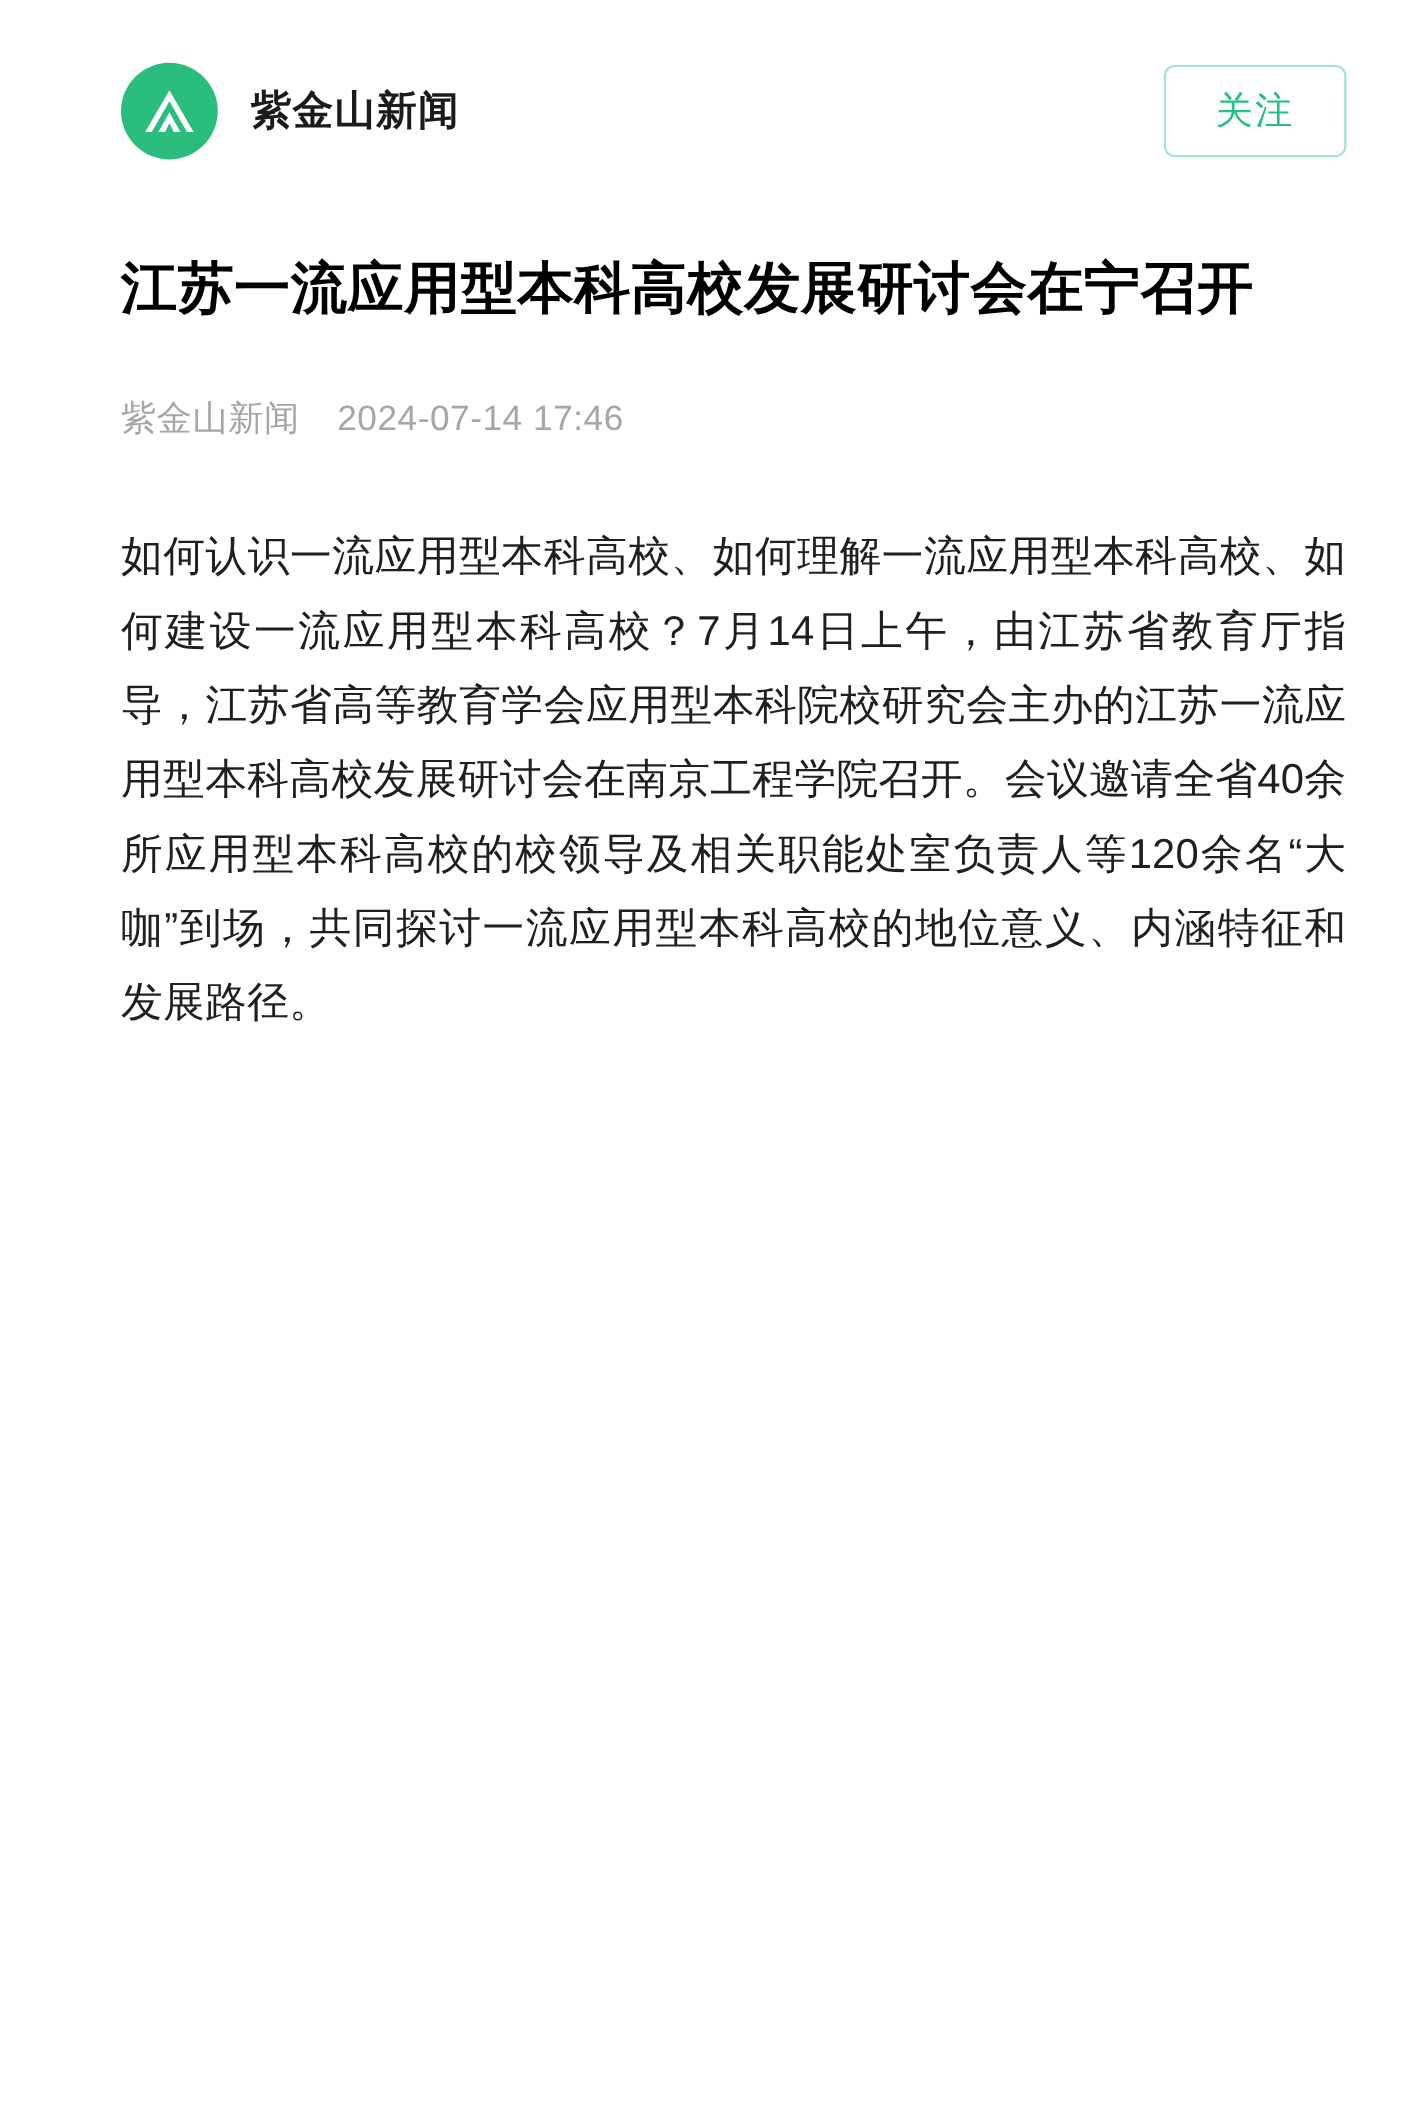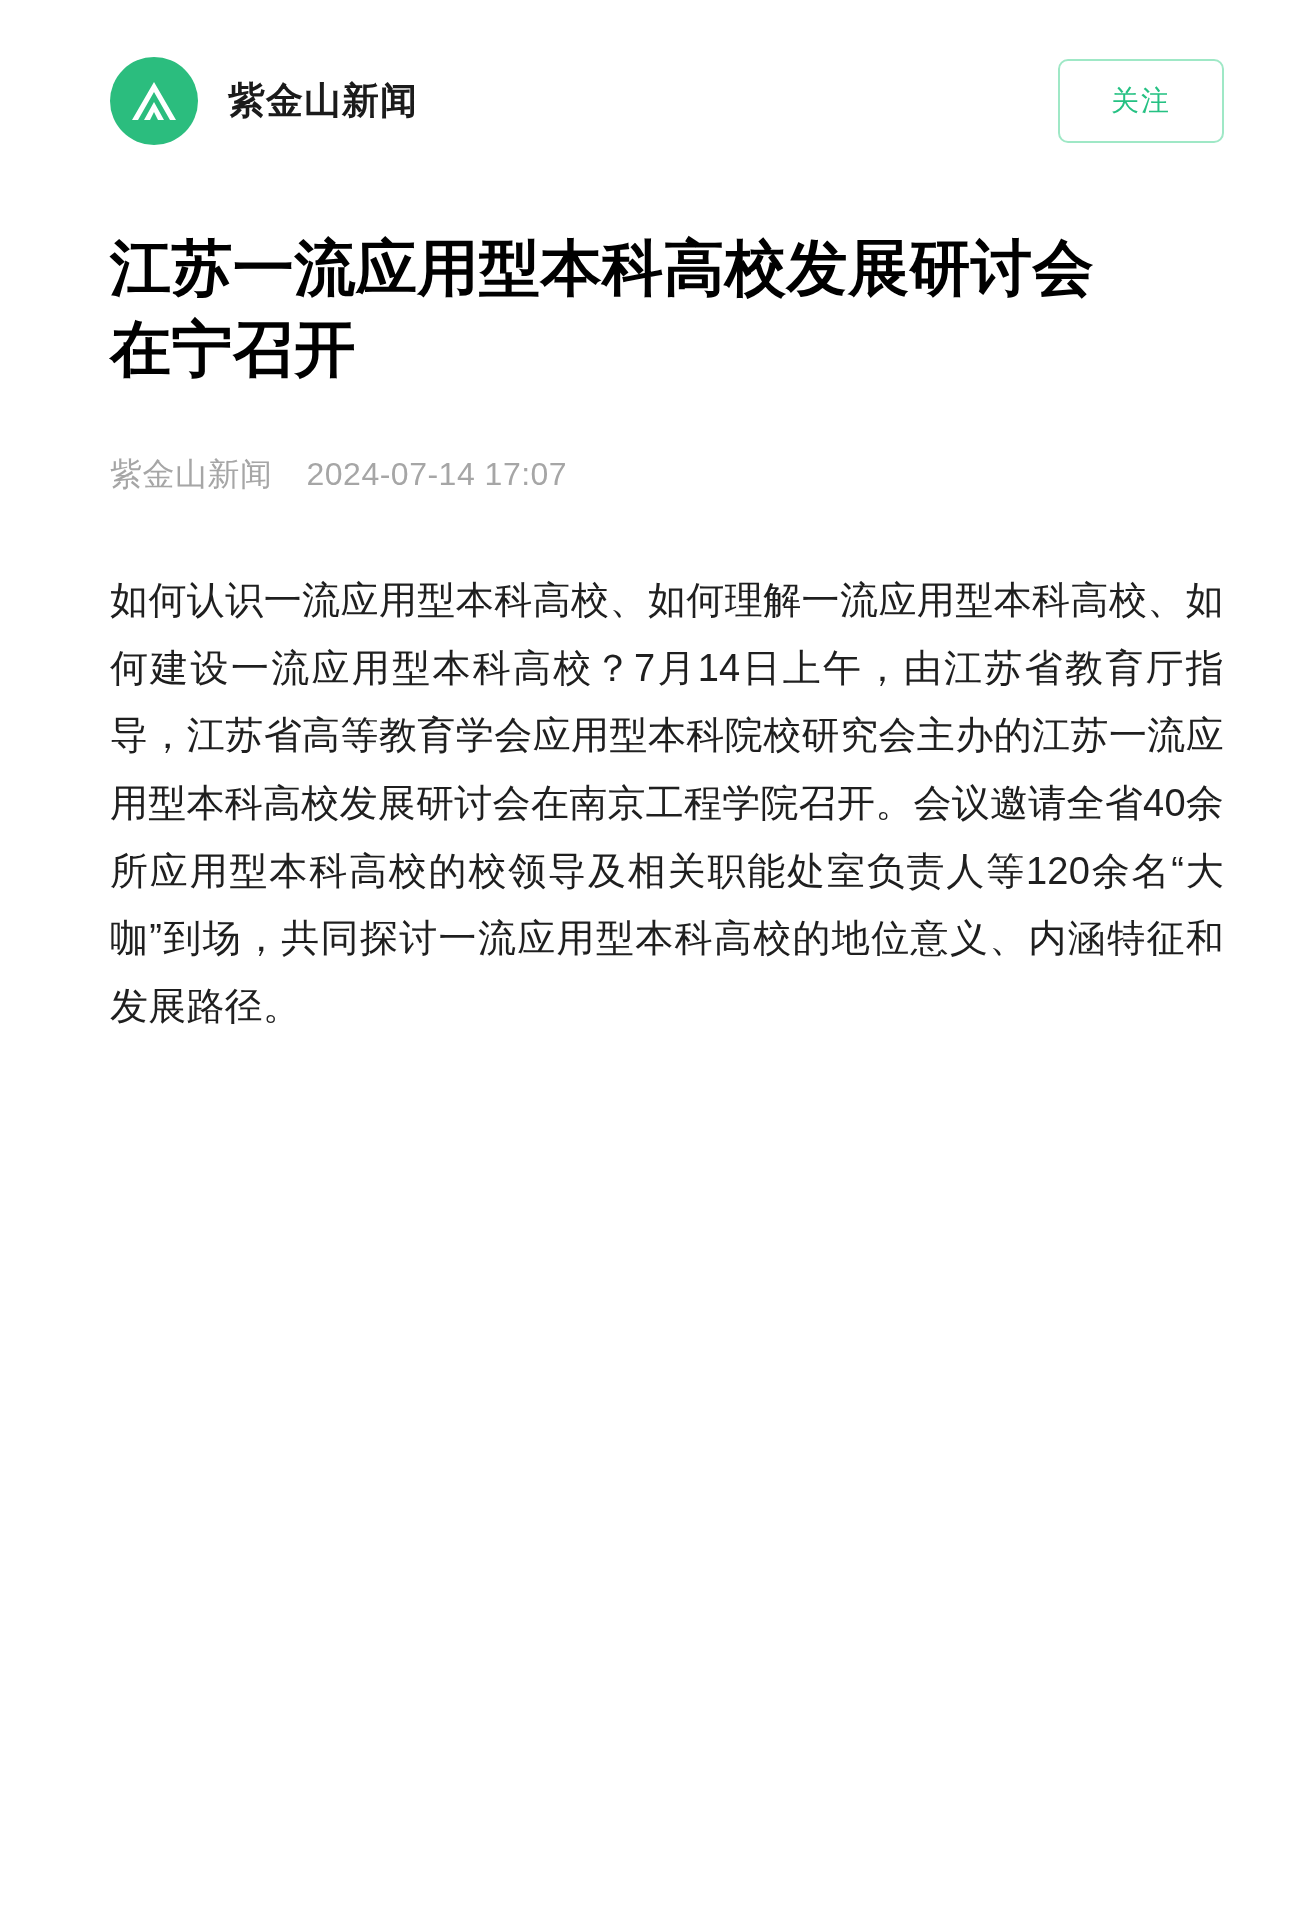--- a/index.html
+++ b/index.html
@@ -51,34 +51,34 @@
     white-space: nowrap;
   }
   .follow-btn {
     flex: 0 0 auto;
     width: 166px;
     height: 84px;
     border: 2px solid #9fe8c6;
     border-radius: 10px;
     background: #ffffff;
     color: #25c183;
-    font-size: 28px;
+    font-size: 34px;
     font-family: "Liberation Sans", "DejaVu Sans", sans-serif;
     letter-spacing: 2px;
     display: flex;
     align-items: center;
     justify-content: center;
     cursor: pointer;
   }
 
   
   .article { padding-top: 58px; }
 
   .headline {
-    font-size: 61px;
+    font-size: 51px;
     line-height: 1.32;
     font-weight: 700;
     color: #000000;
     letter-spacing: 0.5px;
     margin: 0;
     max-width: 1030px;
   }
 
   .meta {
     margin-top: 64px;
@@ -119,21 +119,21 @@
     </div>
     <div class="pub-name">紫金山新闻</div>
     <button class="follow-btn">关注</button>
   </div>
 
   <div class="article">
     <h1 class="headline">江苏一流应用型本科高校发展研讨会在宁召开</h1>
 
     <div class="meta">
       <span class="meta-source">紫金山新闻</span>
-      <span class="meta-time">2024-07-14 17:07</span>
+      <span class="meta-time">2024-07-14 17:46</span>
     </div>
 
     <div class="body-text">
       <p>如何认识一流应用型本科高校、如何理解一流应用型本科高校、如何建设一流应用型本科高校？7月14日上午，由江苏省教育厅指导，江苏省高等教育学会应用型本科院校研究会主办的江苏一流应用型本科高校发展研讨会在南京工程学院召开。会议邀请全省40余所应用型本科高校的校领导及相关职能处室负责人等120余名“大咖”到场，共同探讨一流应用型本科高校的地位意义、内涵特征和发展路径。</p>
     </div>
   </div>
 
 </div>
 
 </body></html>

